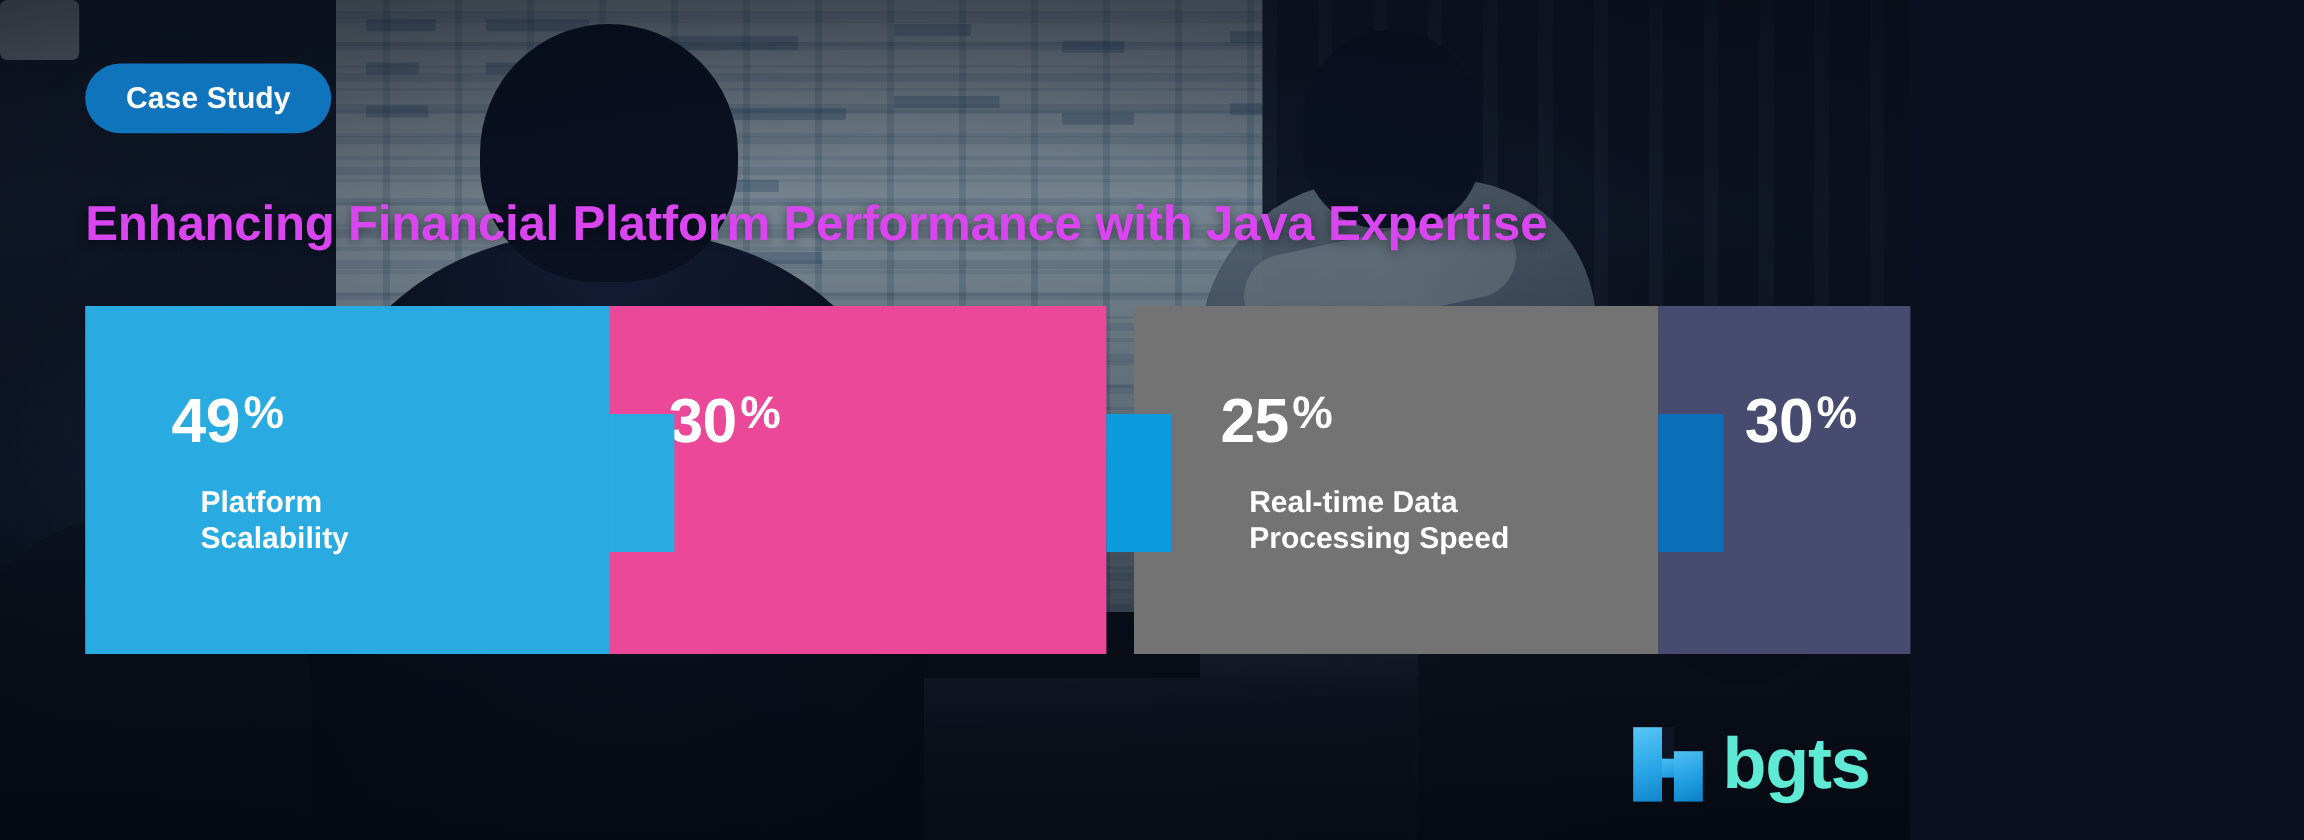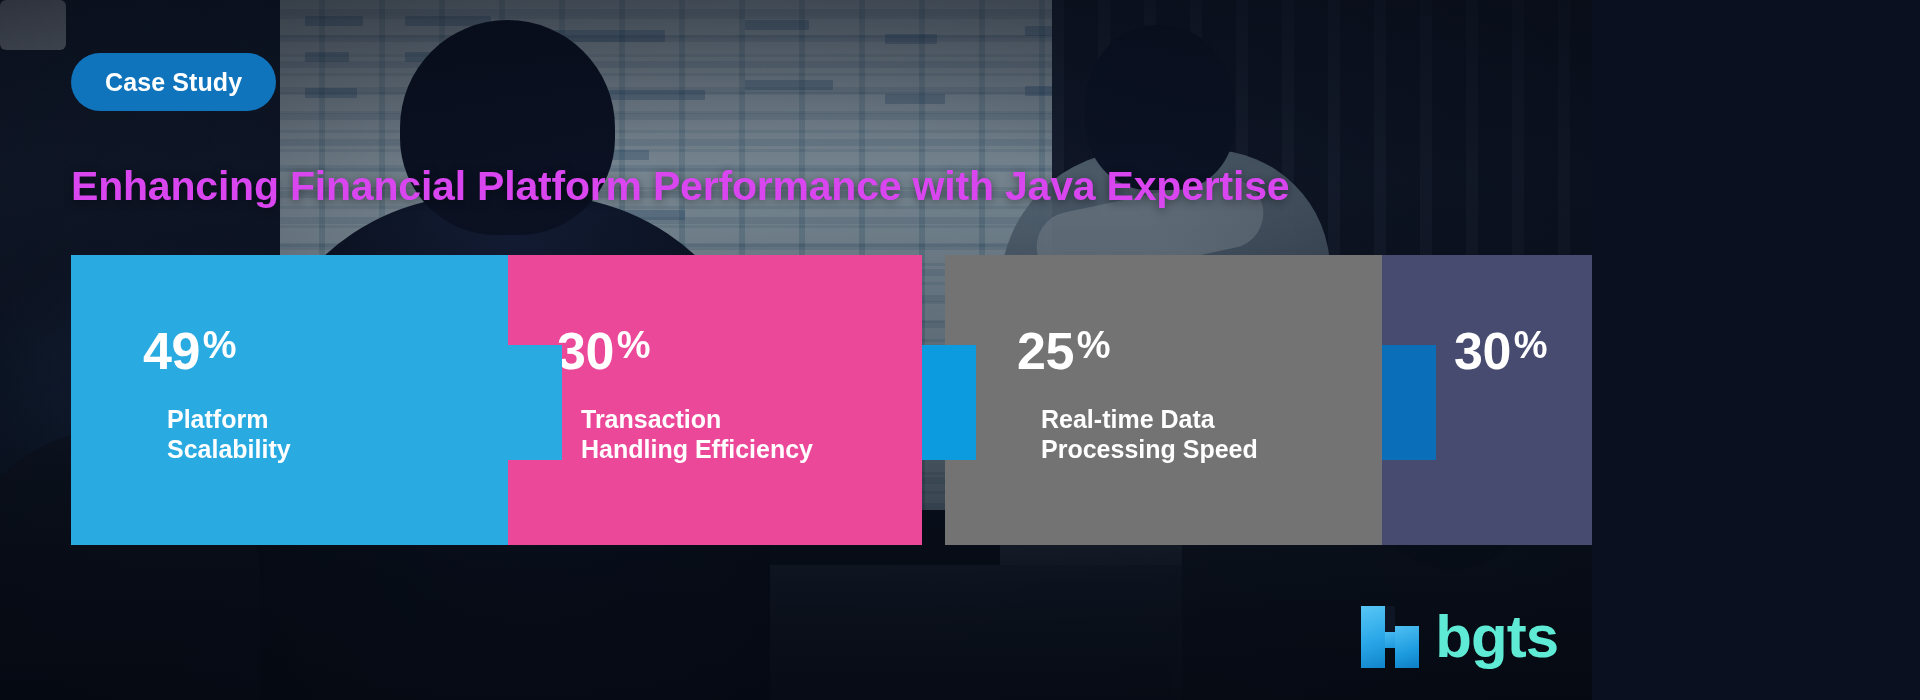--- a/index.html
+++ b/index.html
@@ -376,22 +376,20 @@
 Scalability</div>
           </div>
         </div>
         <div class="card" style="left: 414px; width: 437px; background: #ec4899; z-index: 9;">
           <div class="tab" style="background: rgb(12, 155, 222);"></div>
           <div class="body">
             <div class="value">
               <span>30</span>
               <span class="pct">%</span>
             </div>
-            <div class="label">Transaction
-Handling Efficiency</div>
           </div>
         </div>
         <div class="card" style="left: 874px; width: 437px; background: #737373; z-index: 8;">
           <div class="tab" style="background: rgb(10, 111, 184);"></div>
           <div class="body">
             <div class="value">
               <span>25</span>
               <span class="pct">%</span>
             </div>
             <div class="label">Real-time Data

